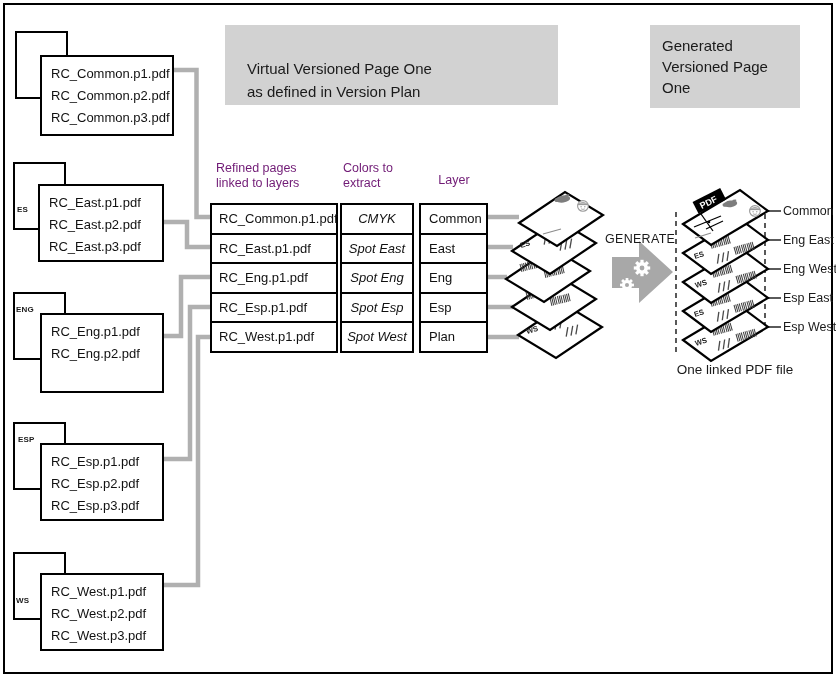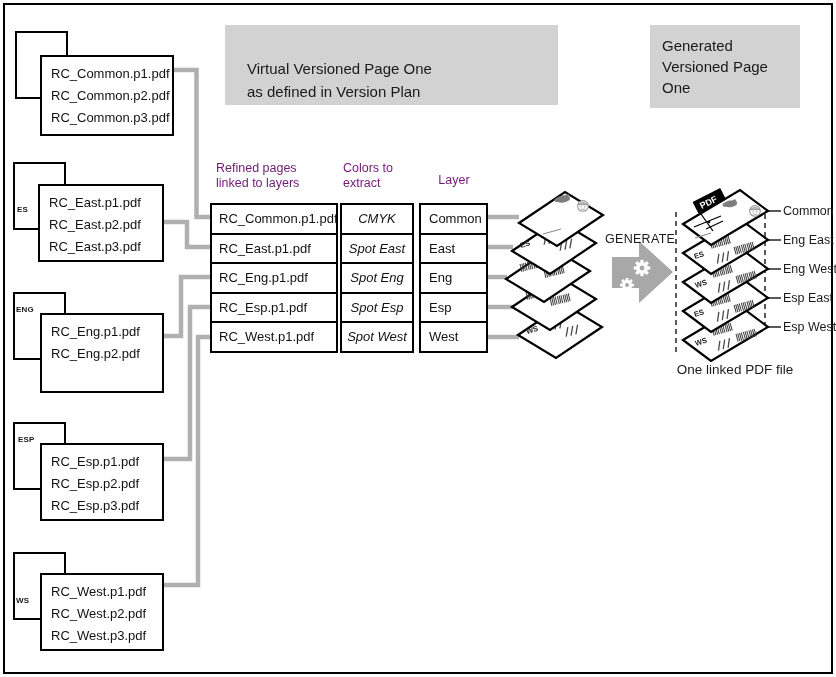--- a/index.html
+++ b/index.html
@@ -287,21 +287,21 @@
   <div class="tcell">Spot East</div>
   <div class="tcell">Spot Eng</div>
   <div class="tcell">Spot Esp</div>
   <div class="tcell">Spot West</div>
 </div>
 <div class="tcol c3" style="left:419px;top:203px;width:69px;">
   <div class="tcell">Common</div>
   <div class="tcell">East</div>
   <div class="tcell">Eng</div>
   <div class="tcell">Esp</div>
-  <div class="tcell">West</div>
+  <div class="tcell">Plan</div>
 </div>
 
 <div class="abs genlabel" style="left:605px;top:216px;width:80px;margin-top:16px;">GENERATE</div>
 
 <div class="abs layerlabel" style="left:783px;top:204px;width:56px;">Common</div>
 <div class="abs layerlabel" style="left:783px;top:233px;width:56px;">Eng East</div>
 <div class="abs layerlabel" style="left:783px;top:262px;width:56px;">Eng West</div>
 <div class="abs layerlabel" style="left:783px;top:291px;width:56px;">Esp East</div>
 <div class="abs layerlabel" style="left:783px;top:320px;width:56px;">Esp West</div>
 

